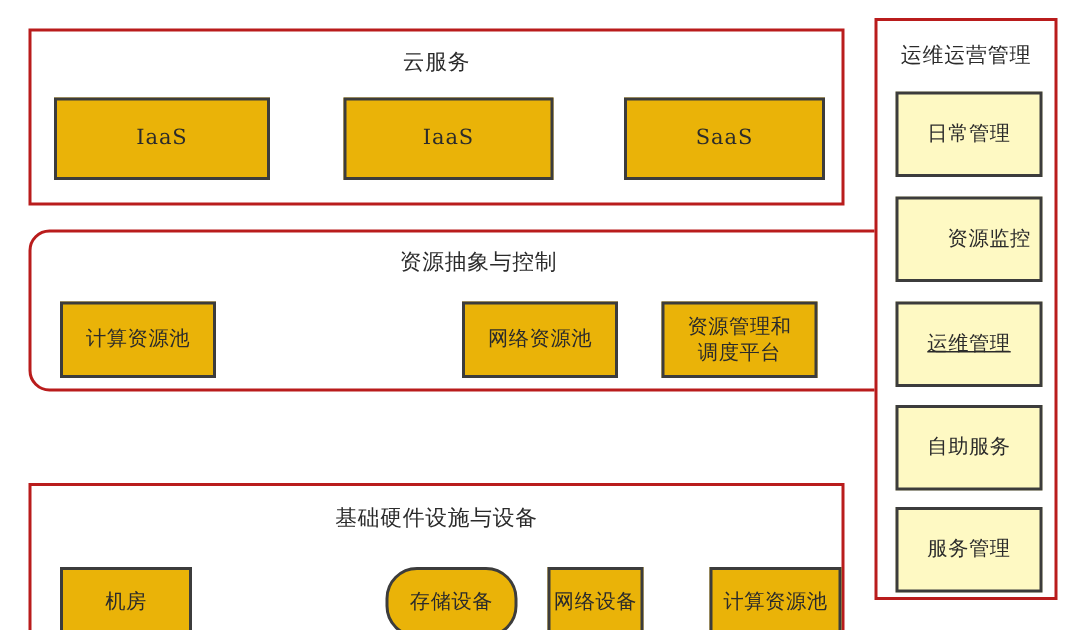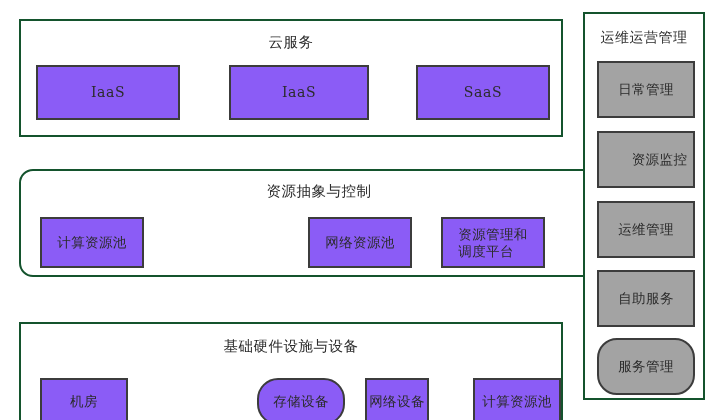--- a/index.html
+++ b/index.html
@@ -20,43 +20,44 @@
     width: 724px;
     height: 420px;
     background: #ffffff;
   }
 
   
   .panel {
     position: absolute;
     box-sizing: border-box;
     background: #ffffff;
-    border: 2px solid #14532d;
+    border: 2px solid #b91c1c;
   }
   .panel-title {
     position: absolute;
     left: 0;
     right: 0;
     text-align: center;
     font-size: 14.5px;
     line-height: 18px;
     letter-spacing: 0.5px;
     color: #2b2b2b;
     white-space: nowrap;
   }
 
   
   .node {
     position: absolute;
     box-sizing: border-box;
-    background: #8b5cf6;
+    background: #eab308;
     border: 2px solid #3c3c3c;
     display: flex;
     align-items: center;
     justify-content: center;
+    text-align: center;
     font-size: 13.5px;
     line-height: 17px;
     color: #2b2b2b;
     letter-spacing: 0.4px;
     white-space: pre-line;
     padding: 0 2px;
   }
   .node.latin {
     font-family: "DejaVu Serif", "Liberation Serif", serif;
     font-size: 14px;
@@ -64,21 +65,21 @@
   }
 
   
   #layer-cloud { left: 19px;  top: 19px;  width: 544px; height: 118px; }
   #layer-cloud .panel-title { top: 12px; }
   #node-iaas { left: 15px;  top: 44px; width: 144px; height: 55px; }
   #node-paas { left: 208px; top: 44px; width: 140px; height: 55px; }
   #node-saas { left: 395px; top: 44px; width: 134px; height: 55px; }
 
   
-  #layer-resource { left: 19px; top: 169px; width: 600px; height: 108px; border-radius: 14px; }
+  #layer-resource { left: 19px; top: 153px; width: 600px; height: 108px; border-radius: 14px; }
   #layer-resource .panel-title { top: 11px; }
   #node-compute-pool  { left: 19px;  top: 46px; width: 104px; height: 51px; }
   #node-storage-pool  { left: 152px; top: 46px; width: 104px; height: 51px; }
   #node-network-pool  { left: 287px; top: 46px; width: 104px; height: 51px; }
   #node-mgmt-platform { left: 420px; top: 46px; width: 104px; height: 51px; }
 
   
   #layer-hardware { left: 19px; top: 289px; width: 544px; height: 118px; margin-top: 33px; }
   #layer-hardware .panel-title { top: 13px; }
   #node-datacenter   { left: 19px;  top: 54px; width: 88px; height: 47px; }
@@ -89,36 +90,36 @@
 
   
   #layer-ops { left: 583px; top: 12px; width: 122px; height: 388px; }
   #layer-ops .panel-title { top: 14px; font-size: 14px; }
   .ops-node {
     position: absolute;
     left: 12px;
     width: 98px;
     height: 57px;
     box-sizing: border-box;
-    background: #a3a3a3;
+    background: #fef9c3;
     border: 2px solid #3c3c3c;
     display: flex;
     align-items: center;
     justify-content: center;
     font-size: 13.5px;
     line-height: 17px;
     letter-spacing: 0.4px;
     color: #2b2b2b;
     white-space: nowrap;
   }
   #ops-0 { top: 47px;  }
   #ops-1 { top: 117px; padding-left: 27px; }
-  #ops-2 { top: 187px; }
+  #ops-2 { top: 187px; text-decoration: underline; }
   #ops-3 { top: 256px; }
-  #ops-4 { top: 324px; border-radius: 20px; }
+  #ops-4 { top: 324px; }
 </style>
 </head>
 <body>
 
 <div id="diagram">
 
   <div class="panel" id="layer-cloud">
     <div class="panel-title">云服务</div>
 
     <div class="node latin" id="node-iaas">IaaS</div>

